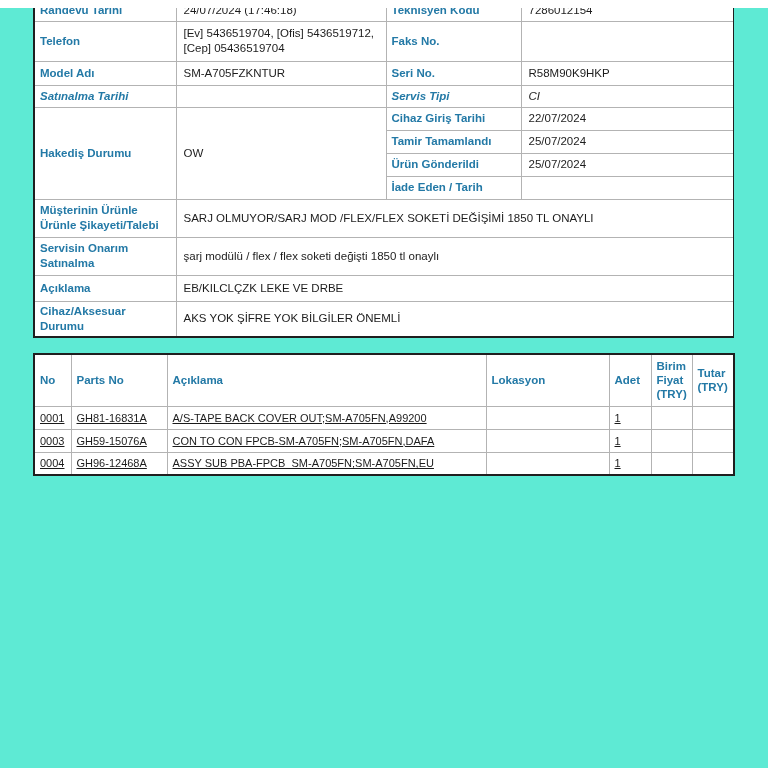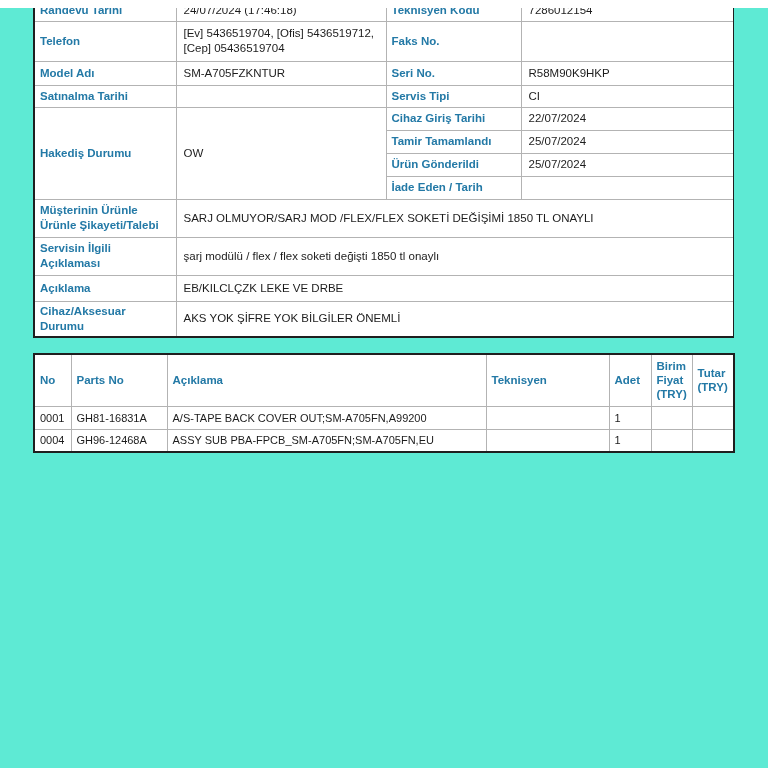--- a/index.html
+++ b/index.html
@@ -20,26 +20,26 @@
 
   .parts-wrap { position:absolute; left:33px; top:345px; width:701px; }
   .parts-table th { color:#2379a6; font-weight:bold; text-align:left; padding:3px 3px 3px 5px; font-size:11.5px; line-height:1.25; }
   .parts-table td { color:#1c1c1c; padding:2px 3px 2px 5px; font-size:11px; white-space:nowrap; }
 
   .r-cut  { height:22px; }
   .r-cut td { vertical-align:bottom; padding-bottom:3px; }
   .r-tel  { height:40px;padding-left:24px; }
   .r-std  { height:23px; }
   .r-md   { height:24px;padding-left:14px; }
-  .r-sat  { height:22px; }
+  .r-sat  { height:22px;font-style:italic; }
   .r-big  { height:38px; }
   .r-ack  { height:26px; }
   .r-cih  { height:36px; }
   .ph-row { height:52px; }
-  .pr-row { height:23px; }
+  .pr-row { height:23px;text-decoration:underline; }
 </style>
 </head>
 <body>
 
 <div class="page">
 
   <div class="info-wrap">
     <table class="info-table">
       <colgroup>
           <col style="width:142px">
@@ -94,21 +94,21 @@
       <tr class="r-std">
         <td class="lbl">İade Eden / Tarih</td>
         <td class="val"></td>
       </tr>
 
       <tr class="r-big">
         <td class="lbl">Müşterinin Ürünle Ürünle Şikayeti/Talebi</td>
         <td class="val" colspan="3">SARJ OLMUYOR/SARJ MOD /FLEX/FLEX SOKETİ DEĞİŞİMİ 1850 TL ONAYLI</td>
       </tr>
       <tr class="r-big">
-        <td class="lbl">Servisin İlgili Açıklaması</td>
+        <td class="lbl">Servisin Onarım Satınalma</td>
         <td class="val" colspan="3">şarj modülü / flex / flex soketi değişti 1850 tl onaylı</td>
       </tr>
       <tr class="r-ack">
         <td class="lbl">Açıklama</td>
         <td class="val" colspan="3">EB/KILCLÇZK LEKE VE DRBE</td>
       </tr>
       <tr class="r-cih">
         <td class="lbl">Cihaz/Aksesuar Durumu</td>
         <td class="val" colspan="3">AKS YOK ŞİFRE YOK BİLGİLER ÖNEMLİ</td>
       </tr>
@@ -126,30 +126,39 @@
           <col style="width:42px">
           <col style="width:41px">
           <col style="width:42px">
         </colgroup>
 
       <tbody>
           <tr class="ph-row">
         <th>No</th>
         <th>Parts No</th>
         <th>Açıklama</th>
-        <th>Teknisyen</th>
+        <th>Lokasyon</th>
         <th>Adet</th>
         <th>Birim Fiyat (TRY)</th>
         <th>Tutar (TRY)</th>
       </tr>
 
       <tr class="pr-row">
         <td>0001</td>
         <td>GH81-16831A</td>
         <td>A/S-TAPE BACK COVER OUT;SM-A705FN,A99200</td>
+        <td></td>
+        <td>1</td>
+        <td></td>
+        <td></td>
+      </tr>
+      <tr class="pr-row">
+        <td>0003</td>
+        <td>GH59-15076A</td>
+        <td>CON TO CON FPCB-SM-A705FN;SM-A705FN,DAFA</td>
         <td></td>
         <td>1</td>
         <td></td>
         <td></td>
       </tr>
       <tr class="pr-row">
         <td>0004</td>
         <td>GH96-12468A</td>
         <td>ASSY SUB PBA-FPCB_SM-A705FN;SM-A705FN,EU</td>
         <td></td>

